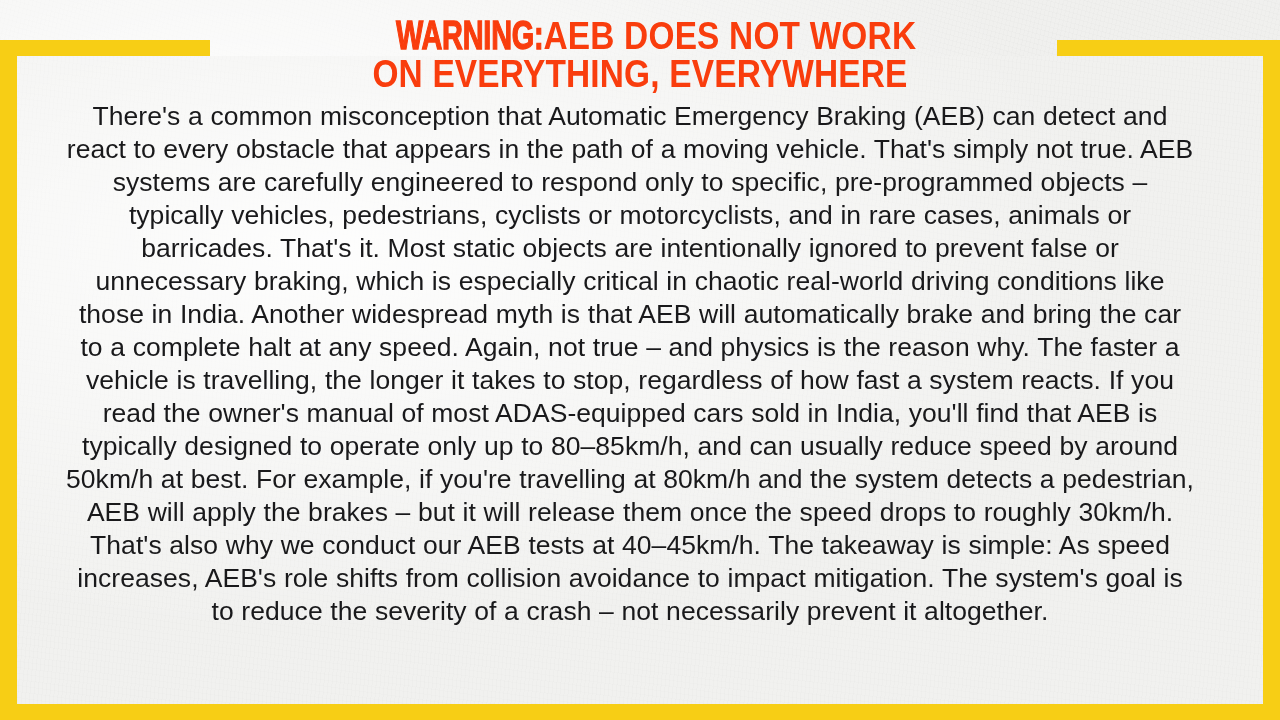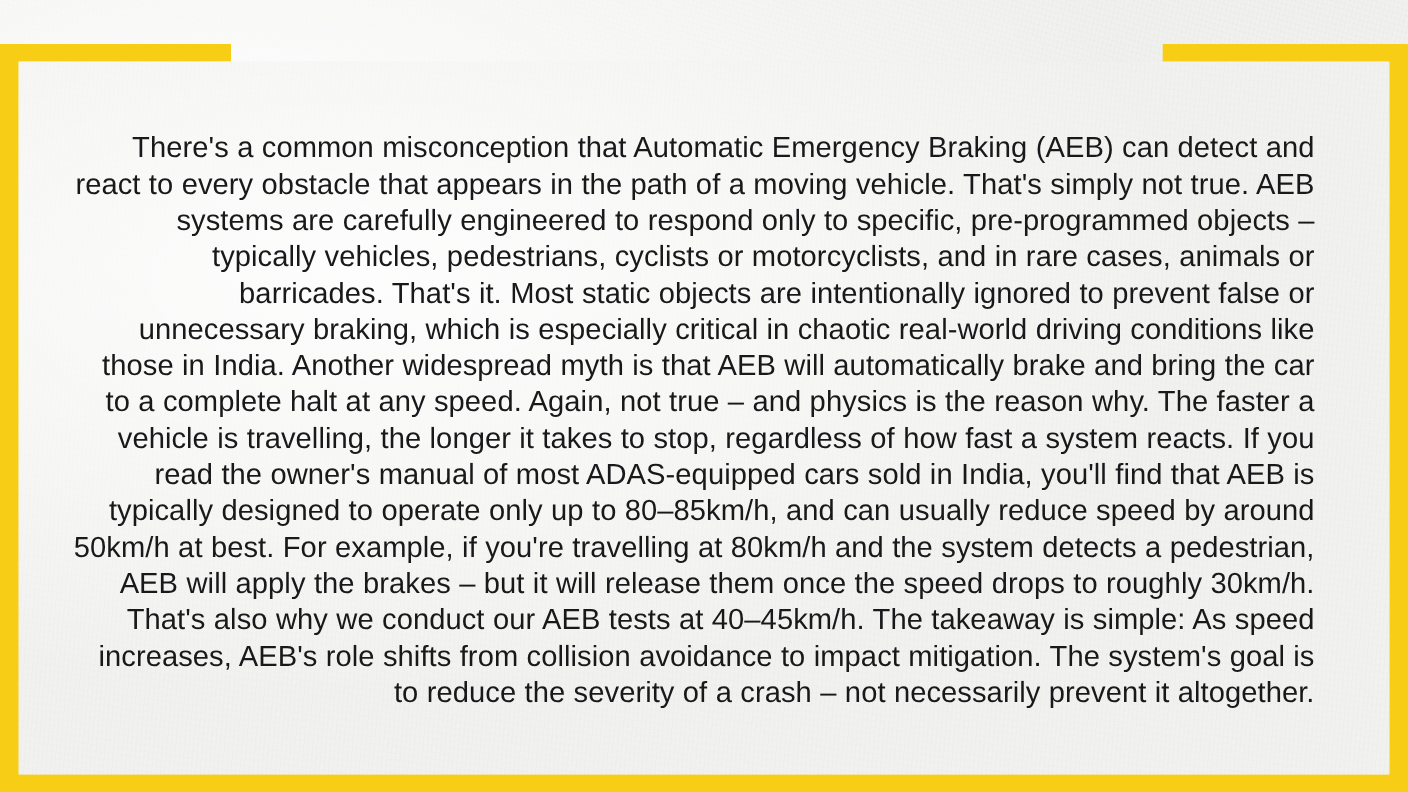--- a/index.html
+++ b/index.html
@@ -81,41 +81,45 @@
       radial-gradient(ellipse at 25% 30%, rgba(255,255,255,0.9) 0%, rgba(255,255,255,0) 60%),
       repeating-linear-gradient(95deg, rgba(0,0,0,0.011) 0px, rgba(0,0,0,0.011) 1px, rgba(255,255,255,0) 1px, rgba(255,255,255,0) 4px),
       repeating-linear-gradient(8deg, rgba(0,0,0,0.009) 0px, rgba(0,0,0,0.009) 1px, rgba(255,255,255,0) 1px, rgba(255,255,255,0) 6px),
       #f1f1ef;
     box-sizing: border-box;
   }
 
   #body-text {
     position: absolute;
     left: 48px;
-    top: 62px;
+    top: 44px;
     width: 1130px;
     color: #19191b;
     font-family: "Liberation Sans Narrow", "Liberation Sans", sans-serif;
     font-size: 26.5px;
     line-height: 33px;
     font-weight: 400;
-    text-align: right;
+    text-align: center;
     letter-spacing: 0.05px;
     word-spacing: 0.2px;
   }
 </style>
 </head>
 <body>
 
 <div id="stage">
 
   <div class="frame-seg" id="frame-top-left"></div>
   <div class="frame-seg" id="frame-top-right"></div>
   <div class="frame-seg" id="frame-left"></div>
   <div class="frame-seg" id="frame-right"></div>
   <div class="frame-seg" id="frame-bottom"></div>
 
   <div id="body-card">
     <div id="body-text">There's a common misconception that Automatic Emergency Braking (AEB) can detect and react to every obstacle that appears in the path of a moving vehicle. That's simply not true. AEB systems are carefully engineered to respond only to specific, pre-programmed objects – typically vehicles, pedestrians, cyclists or motorcyclists, and in rare cases, animals or barricades. That's it. Most static objects are intentionally ignored to prevent false or unnecessary braking, which is especially critical in chaotic real-world driving conditions like those in India. Another widespread myth is that AEB will automatically brake and bring the car to a complete halt at any speed. Again, not true – and physics is the reason why. The faster a vehicle is travelling, the longer it takes to stop, regardless of how fast a system reacts. If you read the owner's manual of most ADAS-equipped cars sold in India, you'll find that AEB is typically designed to operate only up to 80–85km/h, and can usually reduce speed by around 50km/h at best. For example, if you're travelling at 80km/h and the system detects a pedestrian, AEB will apply the brakes – but it will release them once the speed drops to roughly 30km/h. That's also why we conduct our AEB tests at 40–45km/h. The takeaway is simple: As speed increases, AEB's role shifts from collision avoidance to impact mitigation. The system's goal is to reduce the severity of a crash – not necessarily prevent it altogether.</div>
   </div>
 
+  <div id="headline">
+    <span class="headline-line"><span id="headline-warning-word">WARNING:</span><span id="headline-line1-rest"> AEB DOES NOT WORK</span></span>
+    <span class="headline-line">ON EVERYTHING, EVERYWHERE</span>
+  </div>
 
 </div>
 
 </body></html>

